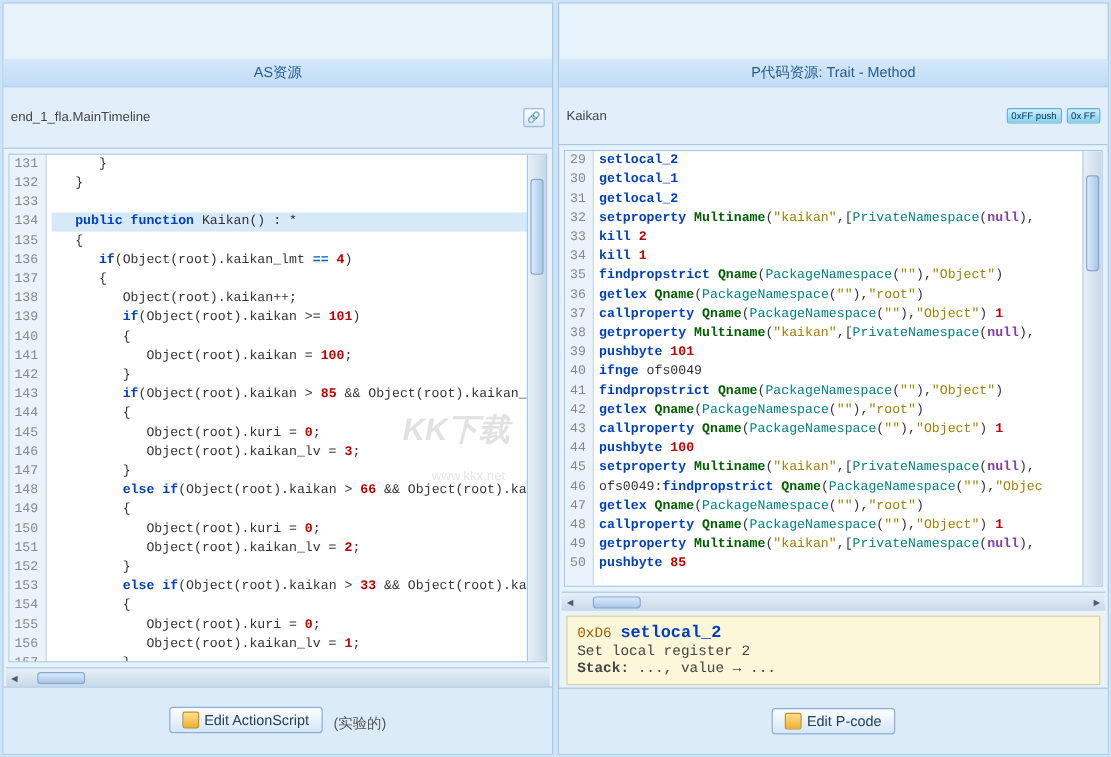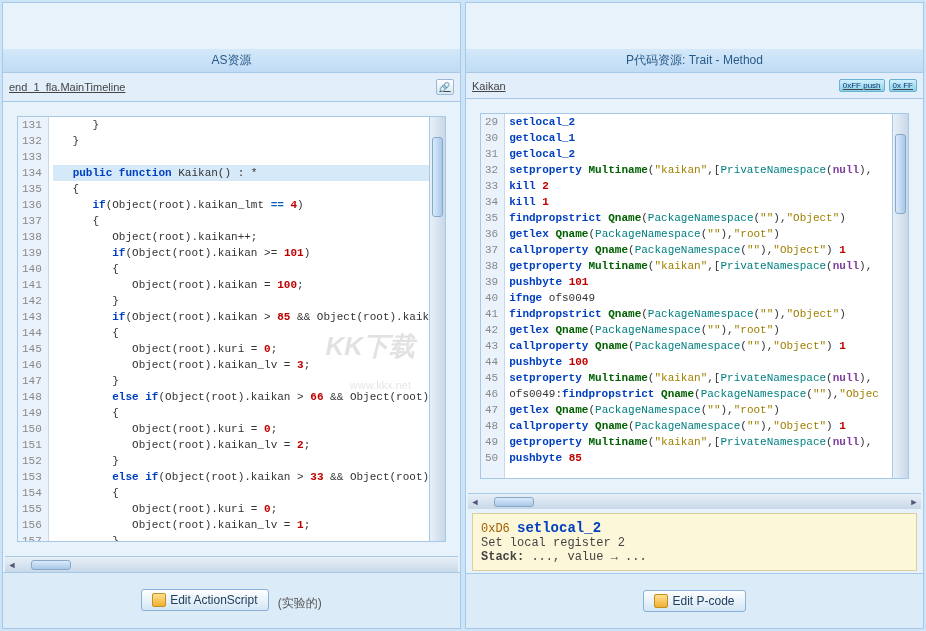--- a/index.html
+++ b/index.html
@@ -26,28 +26,27 @@
   background: linear-gradient(to bottom, #d4e8f9, #bfdcf5);
   text-align: center;
   padding: 3px 0;
   font-size: 12px;
   color: #2a5a8a;
   border-bottom: 1px solid #a8c8e8;
   margin-top: 46px;
 }
 .sub-header {
   background: #e2effa;
-  padding: 6px 6px;
+  padding: 17px 6px;
   font-size: 11px;
   color: #444;
   border-bottom: 1px solid #a8c8e8;
   display: flex;
   align-items: center;
   justify-content: space-between;
-  text-decoration: underline;
 }
 .sub-header-left { display: flex; align-items: center; gap: 6px; }
 .small-btn {
   display: inline-block;
   width: 18px; height: 16px;
   background: linear-gradient(to bottom,#fefefe,#d8e6f3);
   border: 1px solid #9cb8d6;
   border-radius: 2px;
   font-size: 9px;
   text-align: center;
@@ -65,21 +64,21 @@
   line-height:9px;
   text-align:center;
 }
 .code-area {
   flex: 1;
   display: flex;
   background: #fff;
   overflow: hidden;
   position: relative;
   border: 1px solid #a8c8e8;
-  margin: 14px;
+  margin: 4px;
 }
 .gutter {
   background: #eaf2fb;
   color: #888;
   text-align: right;
   padding: 0 6px 0 4px;
   font-family: "Courier New", monospace;
   font-size: 11px;
   line-height: 16px;
   border-right: 1px solid #c8d8e8;

